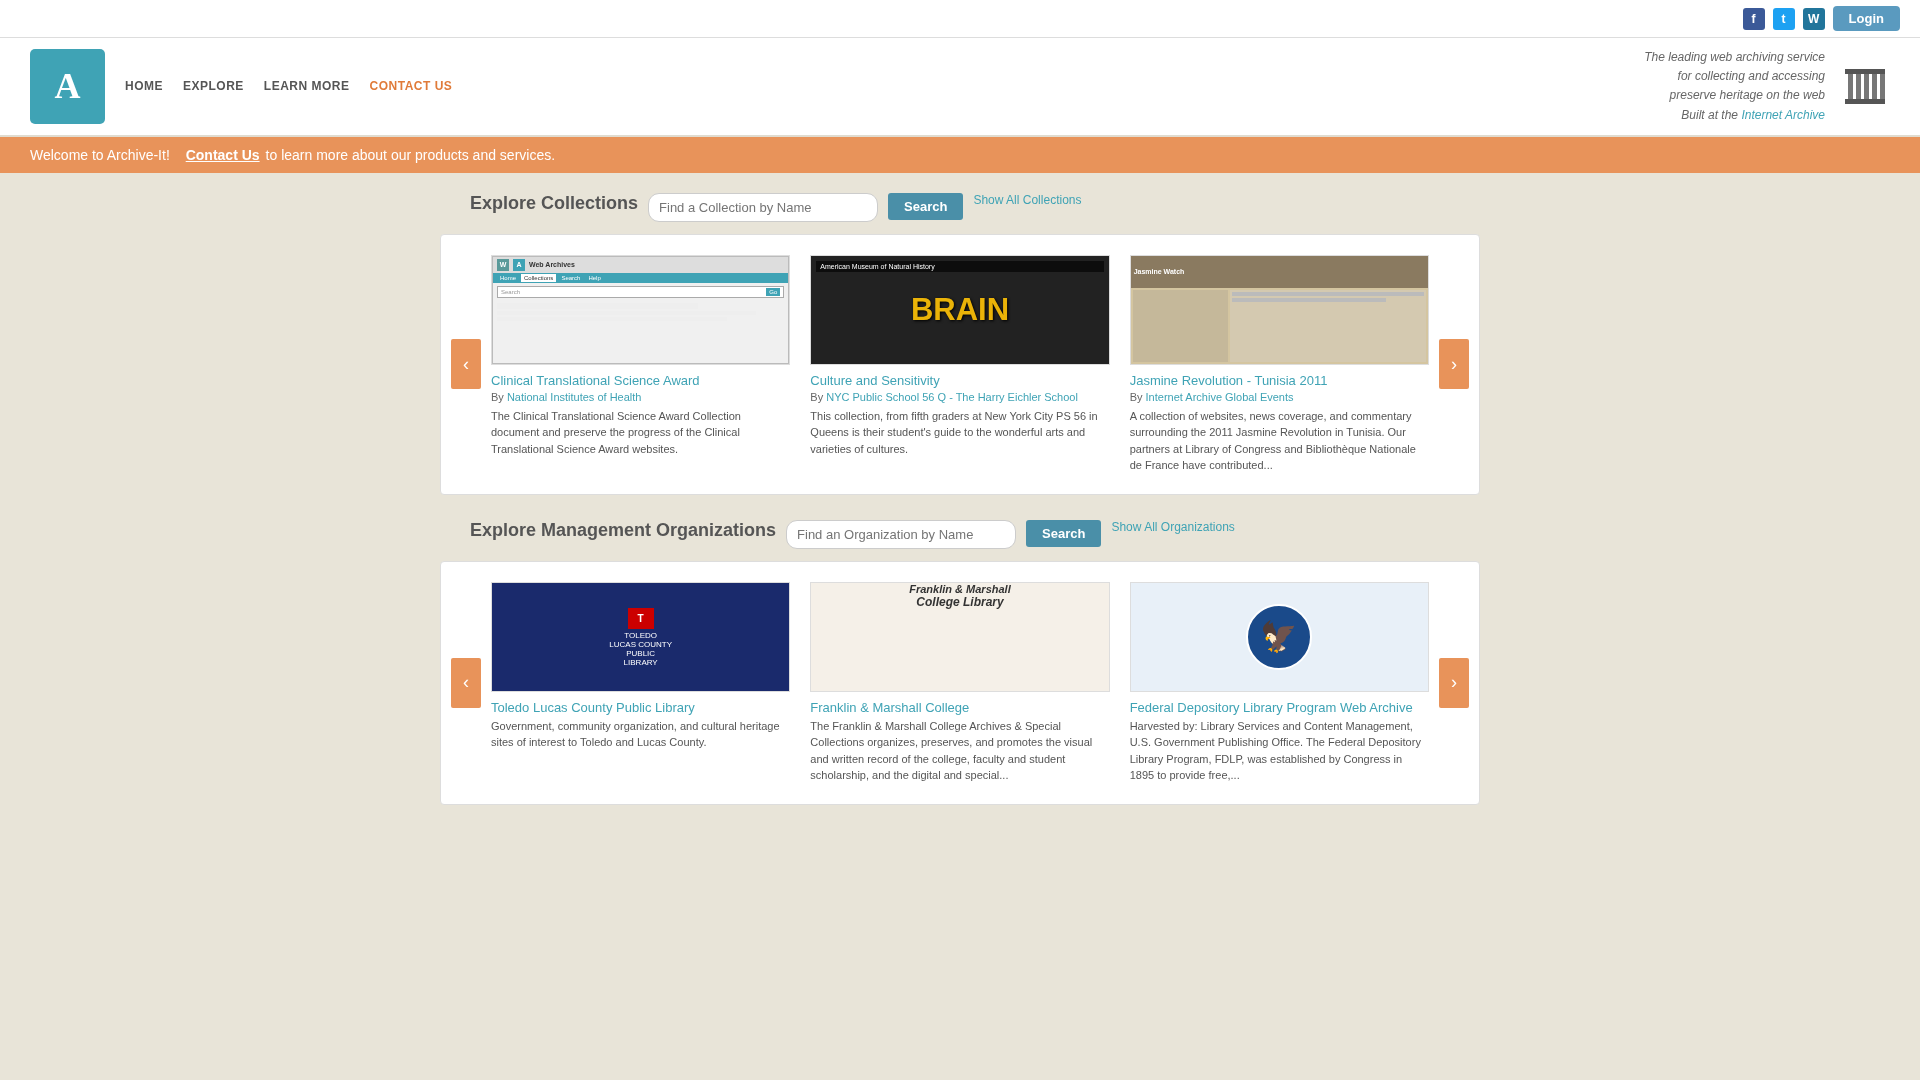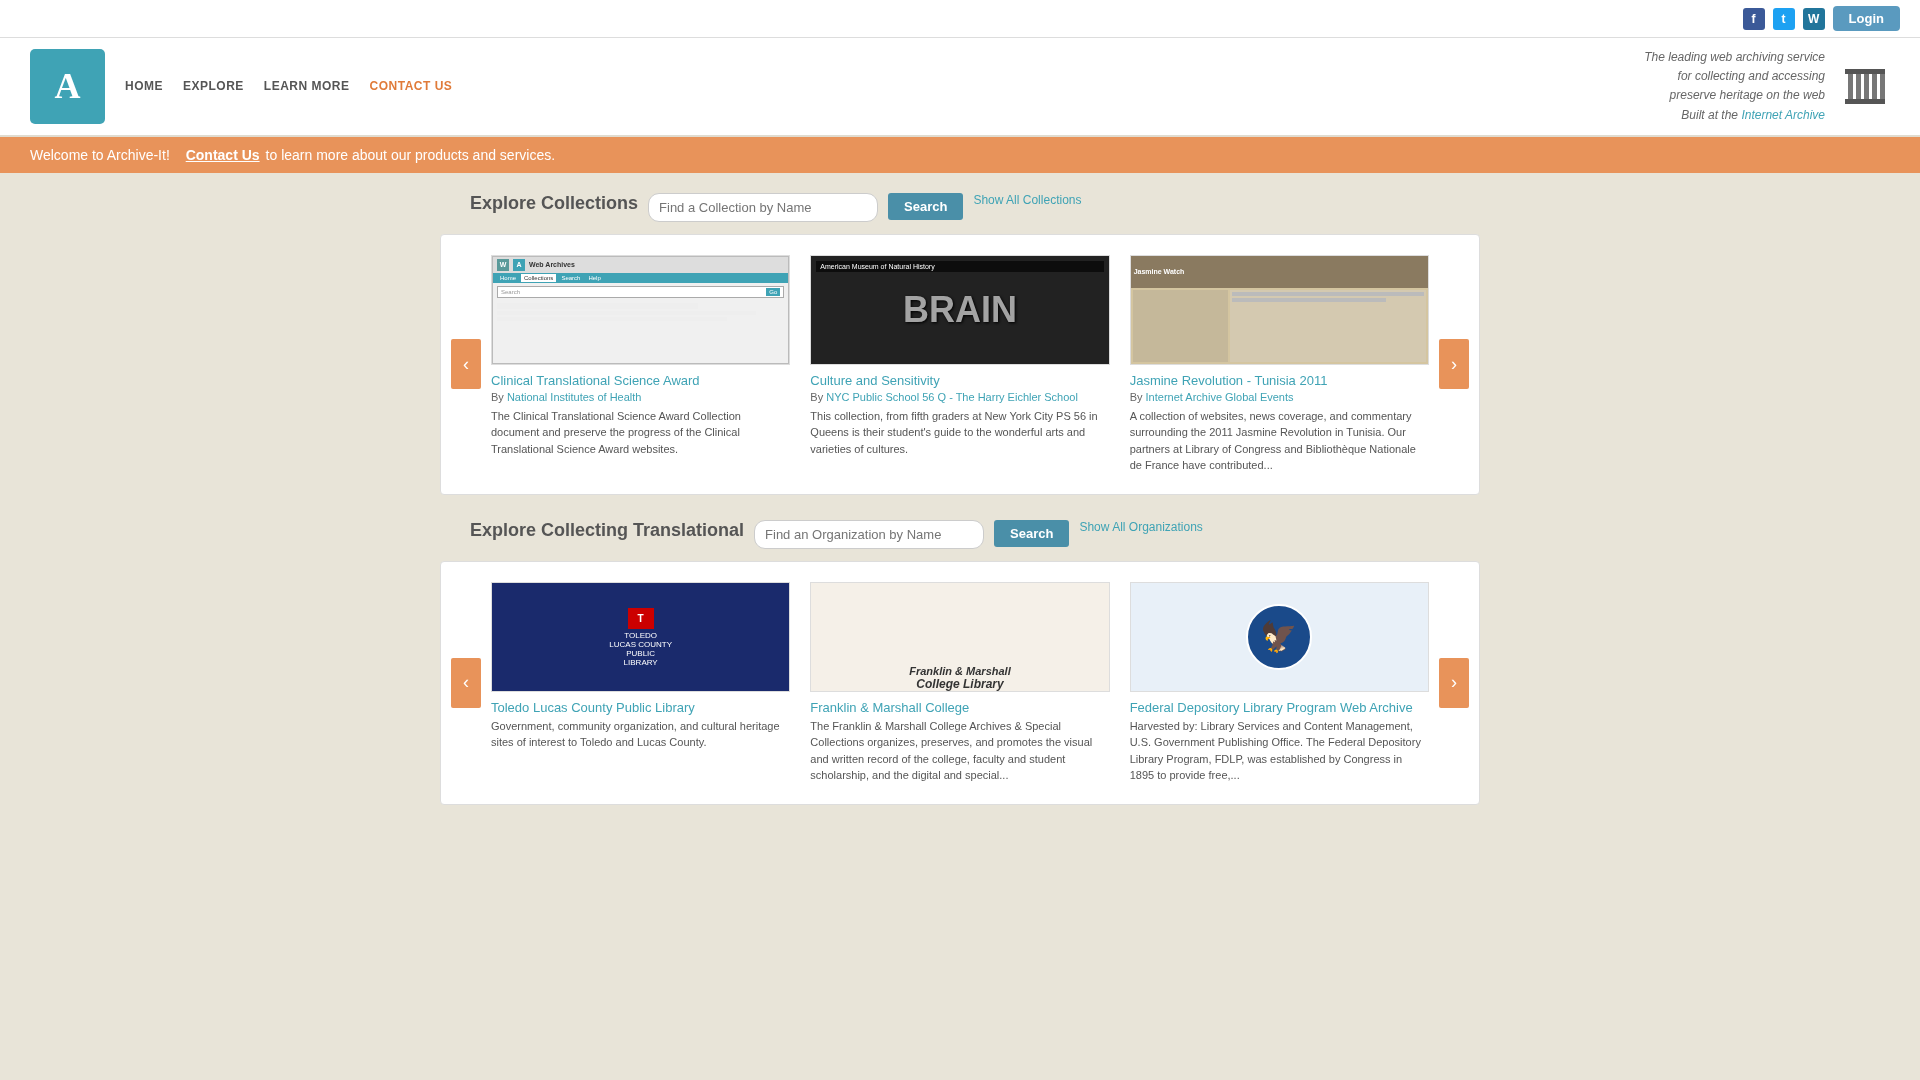--- a/index.html
+++ b/index.html
@@ -219,40 +219,40 @@
     .thumb-nav span { background: #3fa3b5; color: #fff; padding: 1px 3px; font-size: 6px; }
     .thumb-nav span.active { background: #fff; color: #333; }
     .thumb-search-bar { background: #fff; border: 1px solid #aaa; margin: 3px 4px; padding: 1px 3px; display: flex; align-items: center; }
     .thumb-content { padding: 2px 4px; flex: 1; }
     .thumb-brain {
       background: #222;
       width: 100%; height: 100%;
       display: flex; align-items: center; justify-content: center;
       position: relative; overflow: hidden;
     }
-    .brain-yellow { color: #a3a3a3; font-size: 36px; font-weight: bold; text-shadow: 1px 1px 3px #000; }
+    .brain-yellow { color: #eab308; font-size: 31px; font-weight: bold; text-shadow: 1px 1px 3px #000; }
     .thumb-tunisia {
       background: #d4c5a0;
       width: 100%; height: 100%;
       display: flex; flex-direction: column;
       font-size: 7px;
     }
     .thumb-toledo {
       background: #1a2a6c;
       width: 100%; height: 100%;
       display: flex; flex-direction: column;
       align-items: center; justify-content: center;
       color: #fff;
     }
     .toledo-red { background: #cc0000; padding: 5px 10px; margin: 2px; text-align: center; font-weight: bold; font-size: 10px; }
     .toledo-text { font-size: 8px; text-align: center; }
     .thumb-franklin {
       background: #f5f0e8;
       width: 100%; height: 100%;
-      display: flex; align-items: flex-end; justify-content: center;
+      display: flex; align-items: flex-start; justify-content: center;
     }
     .franklin-text { font-size: 11px; font-weight: bold; color: #333; text-align: center; font-style: italic; }
     .thumb-federal {
       background: #e8f0f8;
       width: 100%; height: 100%;
       display: flex; align-items: center; justify-content: center;
     }
   </style>
 </head>
 <body>
@@ -380,21 +380,21 @@
           <span>By</span> <a href="#">Internet Archive Global Events</a>
         </div>
         <div class="item-desc">A collection of websites, news coverage, and commentary surrounding the 2011 Jasmine Revolution in Tunisia. Our partners at Library of Congress and Bibliothèque Nationale de France have contributed...</div>
       </div>
 
     </div>
     <button class="carousel-arrow right">›</button>
   </div>
 
   <div class="explore-header">
-    <span class="explore-title">Explore Collecting Translational</span>
+    <span class="explore-title">Explore Management Organizations</span>
     <input class="explore-input" type="text" placeholder="Find an Organization by Name" style="">
     <button class="search-btn">Search</button>
     <a href="#" class="show-all-link">Show All Organizations</a>
   </div>
 
   <div class="carousel-container">
     <button class="carousel-arrow left">‹</button>
     <div class="carousel-items">
 
       <div class="carousel-item">

